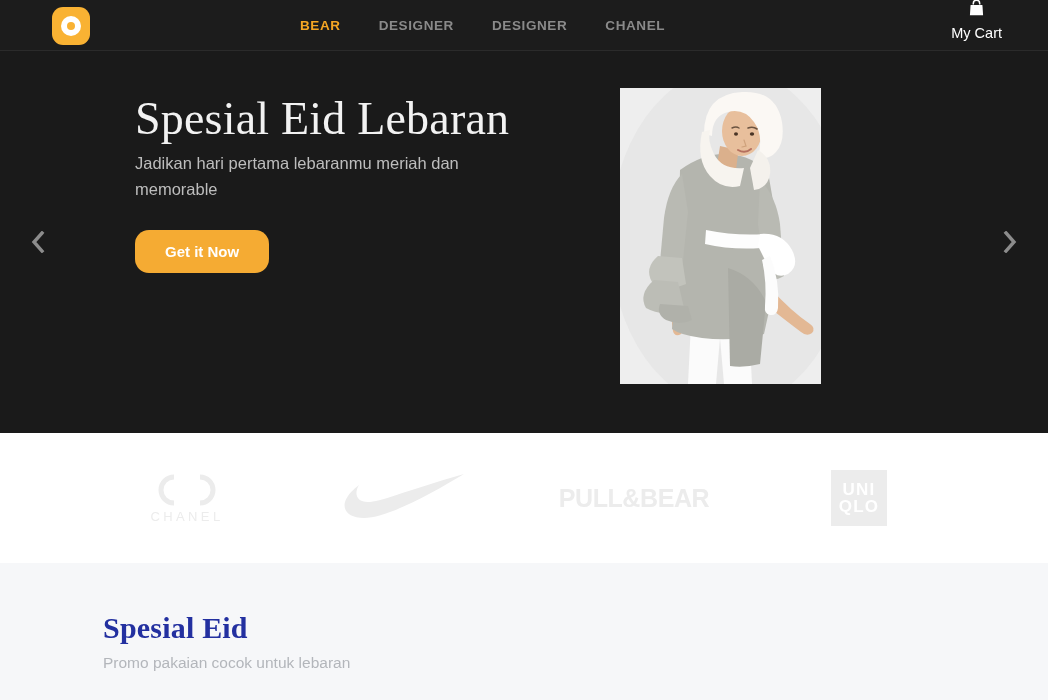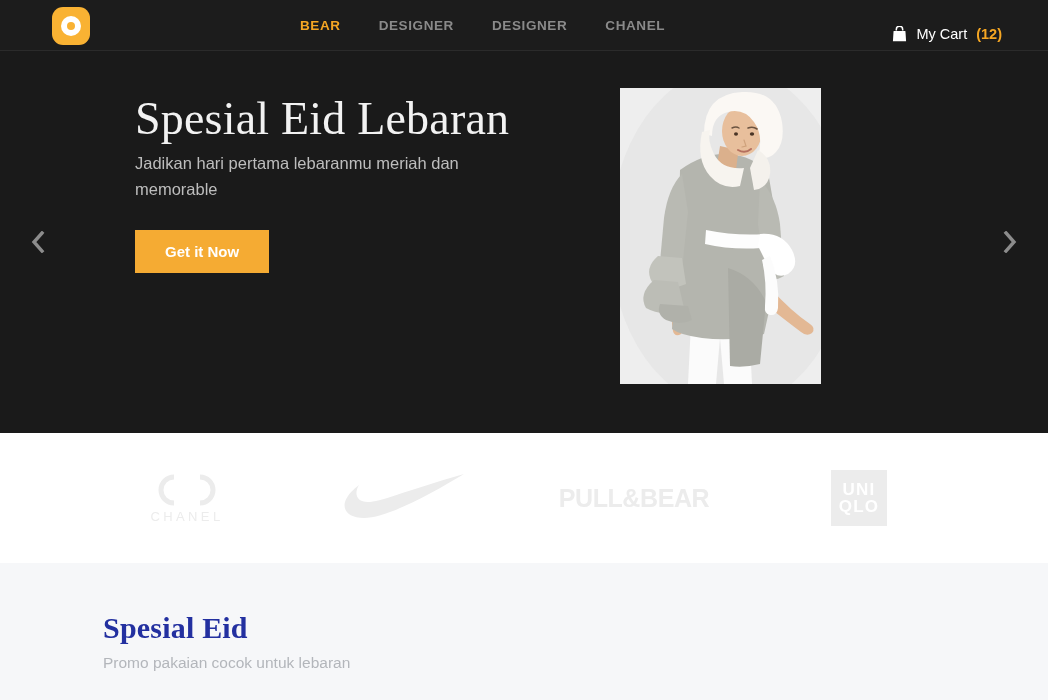--- a/index.html
+++ b/index.html
@@ -50,24 +50,25 @@
     font-size:13.5px;
     letter-spacing:0.6px;
     color:#8a8a8a;
     font-weight:bold;
     cursor:pointer;
     white-space:nowrap;
   }
   .nav-item.active { color:#f5a623; }
 
   .cart {
-    position:absolute; right:46px; top:8px;
+    position:absolute; right:46px; top:0;
     height:51px;
     display:flex; align-items:center; gap:9px;
     cursor:pointer;
+    flex-direction:column;
   }
   .cart-icon { width:15px; height:16px; display:block; }
   .cart-label { font-size:14.5px; color:#ffffff; }
   .cart-count { font-size:14.5px; color:#f5a623; font-weight:bold; }
 
   
   .hero {
     position:relative;
     height:382px;
     background:#1a1a1a;
@@ -91,21 +92,21 @@
     color:#bdbdbd;
     line-height:1.58;
     max-width:390px;
   }
   .hero-btn {
     margin-top:28px;
     display:inline-block;
     background:#f5ab33;
     color:#ffffff;
     border:none;
-    border-radius:0;
+    border-radius:14px;
     padding:13px 30px;
     font-size:15px;
     font-weight:bold;
     cursor:pointer;
     font-family:"Liberation Sans", sans-serif;
   }
 
   .hero-img-frame {
     position:absolute; left:620px; top:37px;
     width:201px; height:296px;

